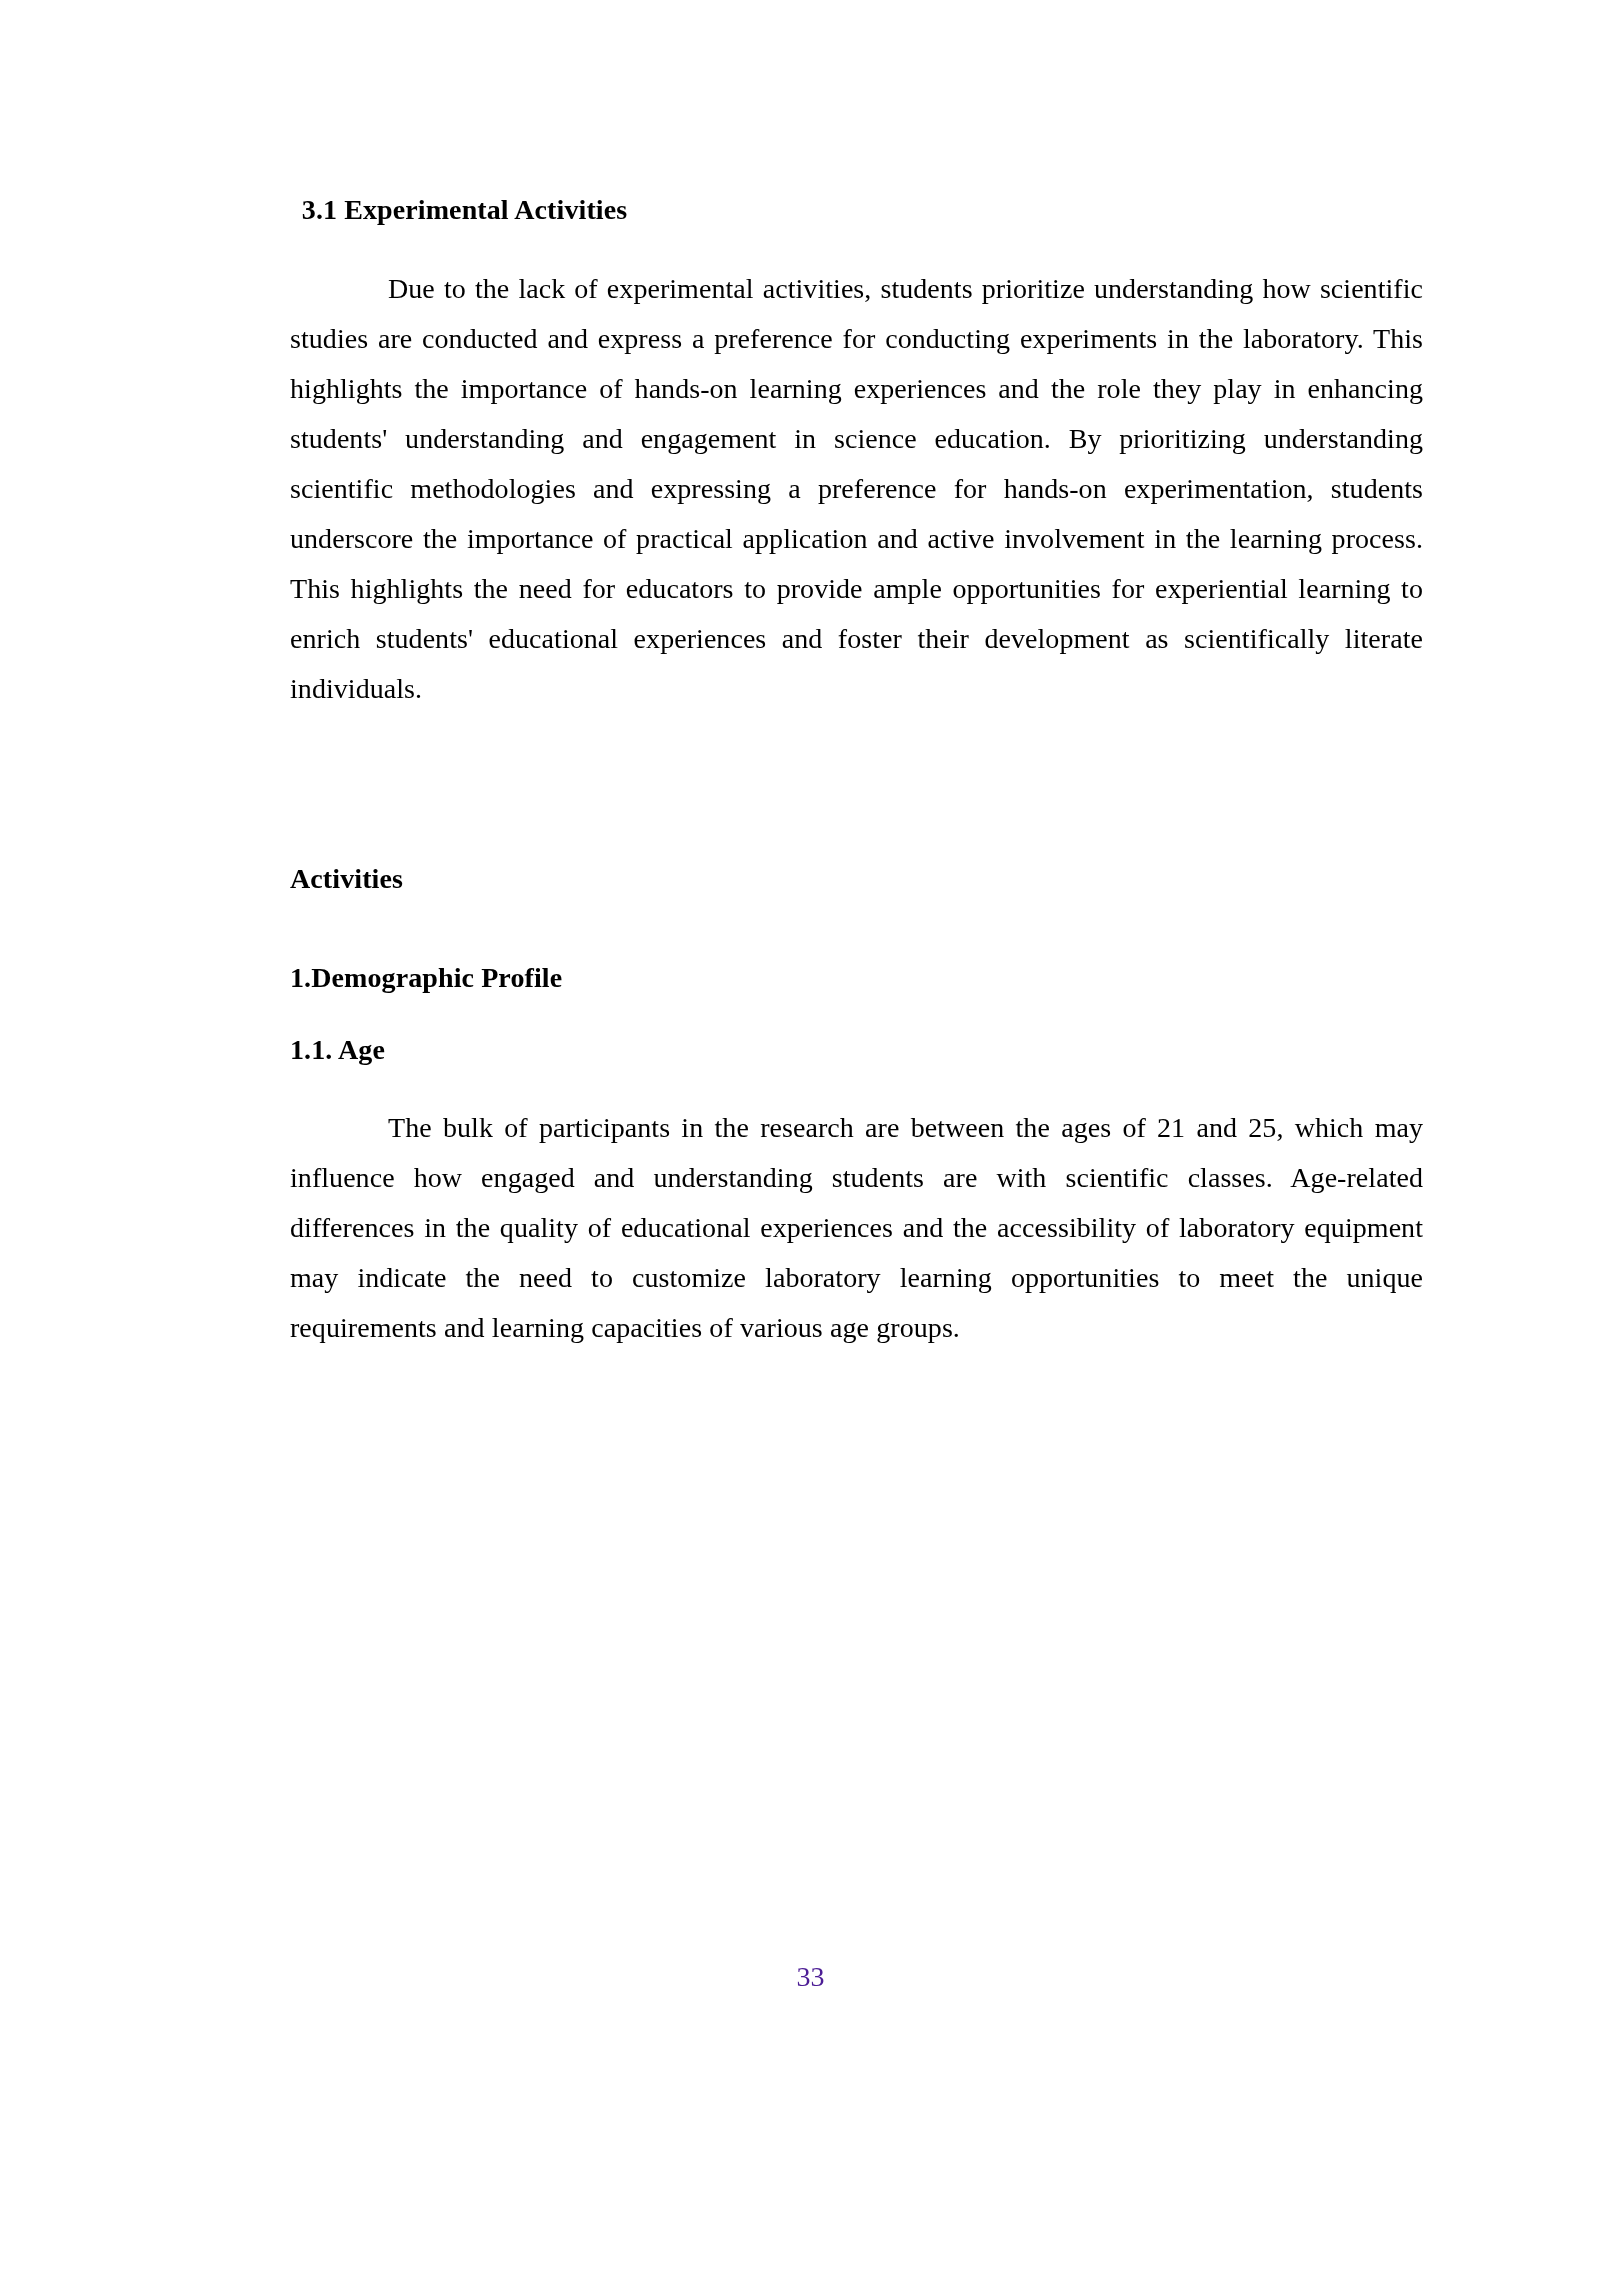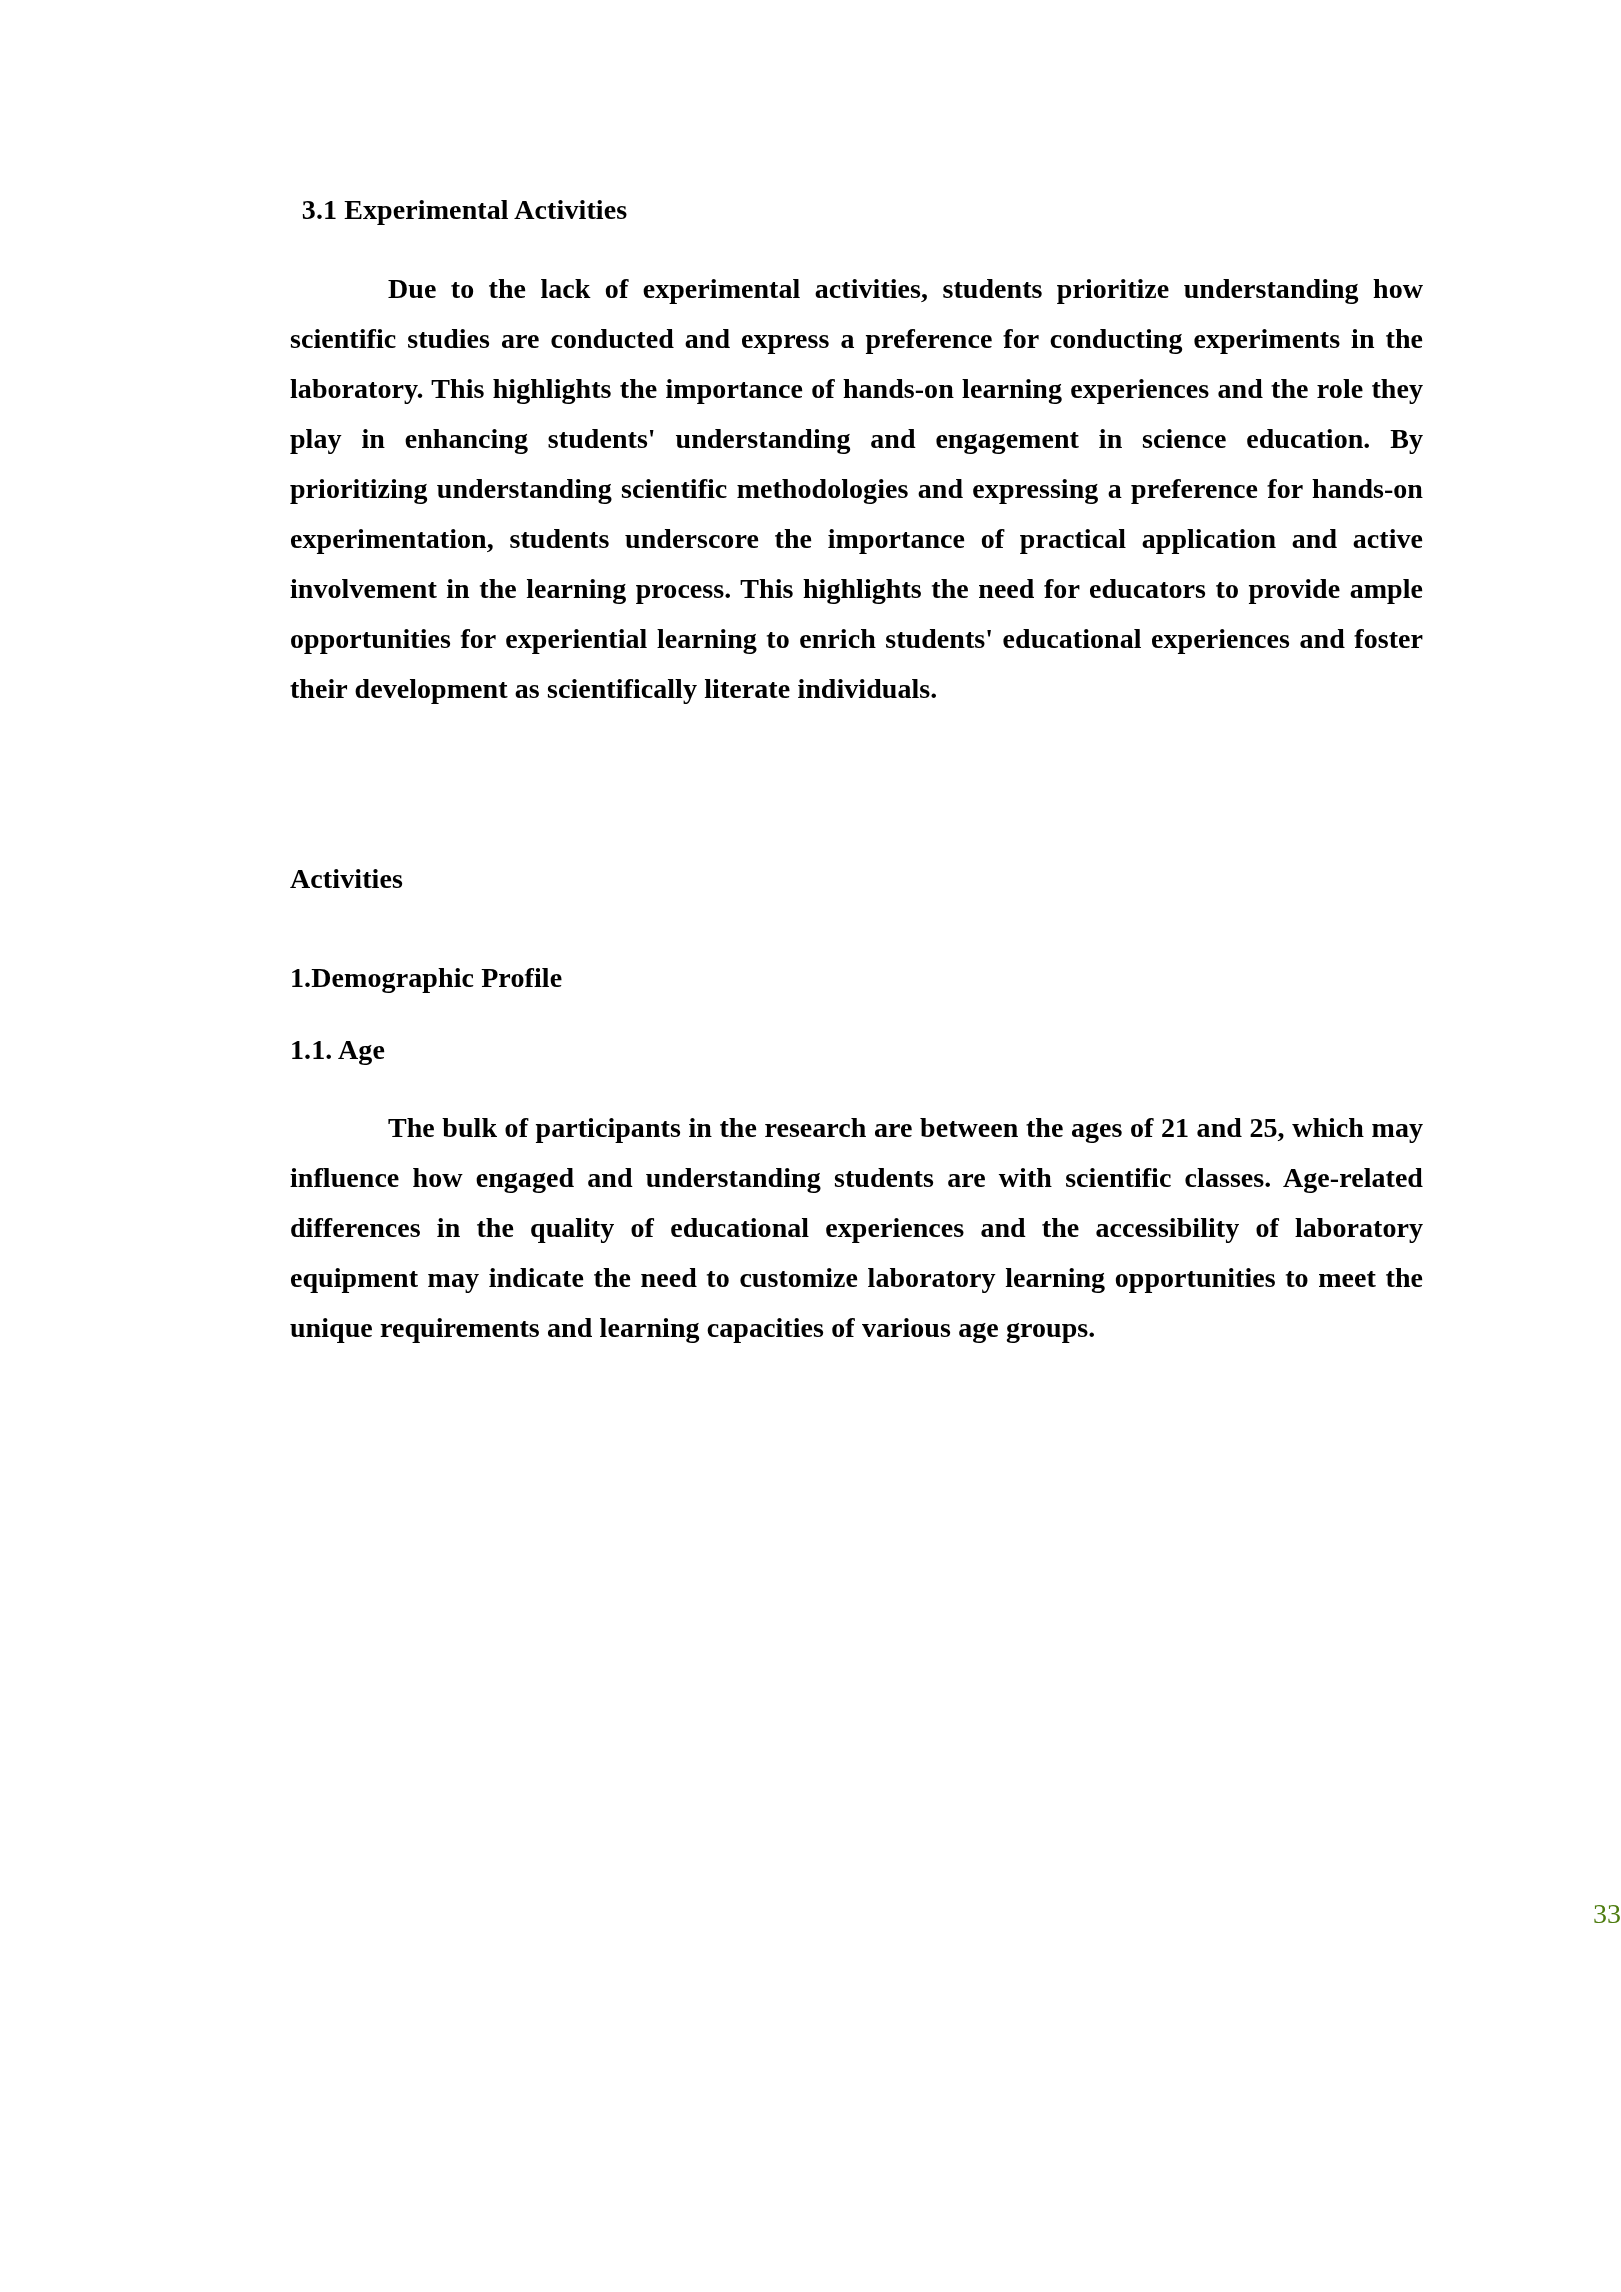--- a/index.html
+++ b/index.html
@@ -51,21 +51,21 @@
     font-size: 28px;
     font-weight: bold;
     line-height: 1.25;
     margin: 0;
     padding: 0;
     letter-spacing: 0.1px;
   }
 
   .body-par {
     font-size: 28px;
-    font-weight: bold;
+    font-weight: normal;
     line-height: 50px;
     text-align: justify;
     text-justify: inter-word;
     margin: 0;
     padding: 0;
     text-indent: 98px;
     letter-spacing: 0.05px;
     word-spacing: 0.2px;
   }
 
@@ -75,26 +75,26 @@
   .sp-b  { height: 147px; }
   .sp-c  { height: 24.5px; }
   .sp-d  { height: 39px; }
   .sp-e  { height: 37px; }
   .sp-f  { height: 36px; }
 
   .page-number {
     position: absolute;
     left: 0;
     right: 0;
-    top: 1898px;
-    text-align: right;
+    top: 1961px;
+    text-align: center;
     font-size: 28px;
     font-weight: normal;
     font-family: "Liberation Serif", "DejaVu Serif", serif;
-    color: #4d7c0f;
+    color: #4c1d95;
   }
 </style>
 </head>
 <body>
 
 <div class="page">
 
   <div class="content">
 
     <div class="sp-h1"></div>

